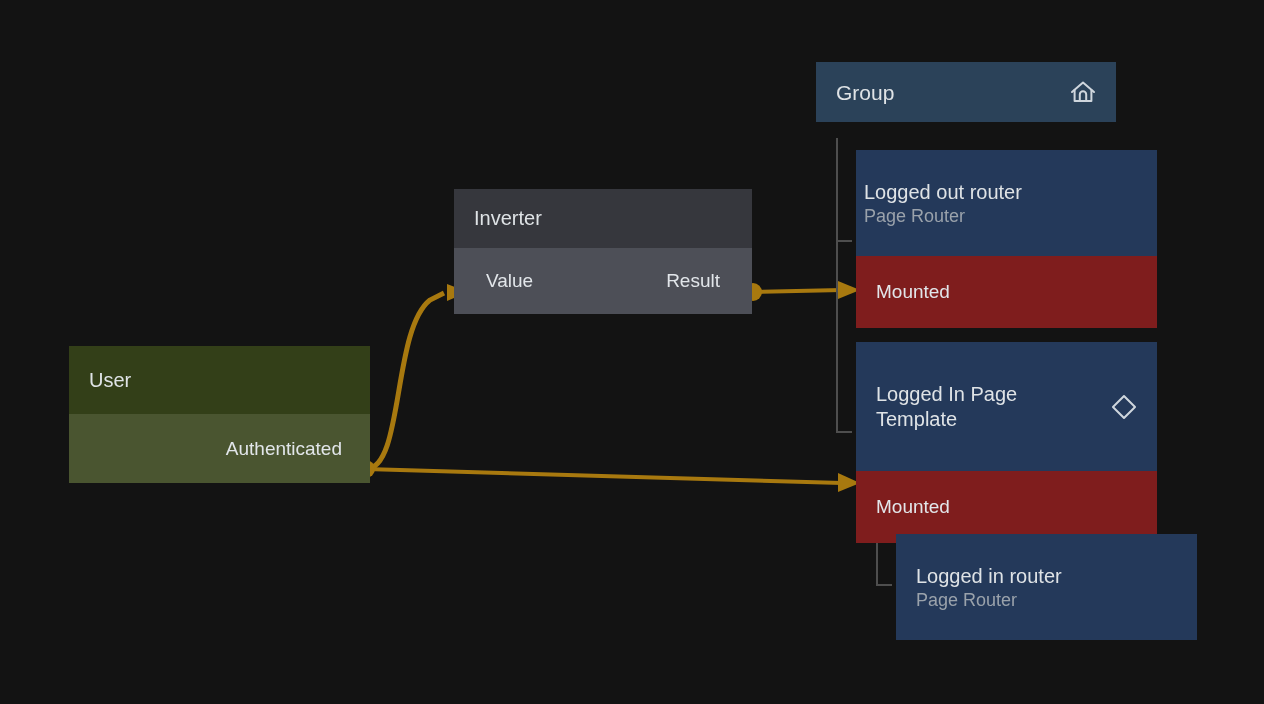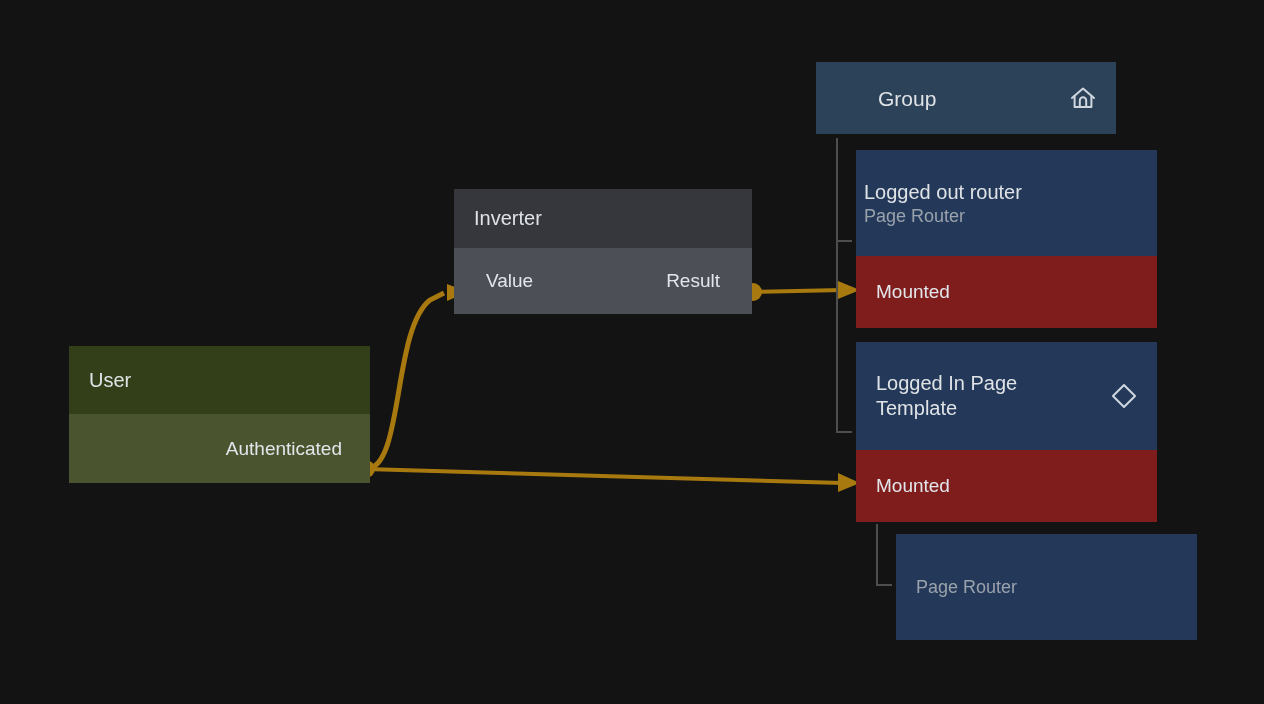--- a/index.html
+++ b/index.html
@@ -79,23 +79,22 @@
   }
   .row-label.right {
     margin-left: auto;
   }
 
   
   .group-node {
     left: 816px;
     top: 62px;
     width: 300px;
-    height: 72px;
+    height: 60px;
     background: #2b4259;
-    padding-left: 42px;
   }
   .group-node .node-header {
     width: 100%;
     height: 100%;
     padding: 0 18px 0 20px;
   }
   .group-node .node-title { font-size: 21px; }
 
   
   .blue-node .node-header { background: #24395a; }
@@ -114,21 +113,21 @@
     height: 72px;
     padding: 0 20px;
   }
 
   .node-logged-in-template {
     left: 856px;
     top: 342px;
     width: 301px;
   }
   .node-logged-in-template .node-header {
-    height: 108px;
+    height: 129px;
     padding: 0 18px 0 20px;
   }
   .node-logged-in-template .node-row {
     height: 72px;
     padding: 0 20px;
   }
 
   .node-logged-in-router {
     left: 896px;
     top: 534px;
@@ -257,20 +256,21 @@
       </span>
     </div>
     <div class="node-row">
       <span class="row-label">Mounted</span>
     </div>
   </div>
 
   <div class="node node-logged-in-router">
     <div class="node-header">
       <div class="node-title-wrap">
+        <span class="node-title">Logged in router</span>
         <span class="node-subtitle">Page Router</span>
       </div>
     </div>
   </div>
 
   <div class="node node-inverter">
     <div class="node-header">
       <div class="node-title-wrap">
         <span class="node-title">Inverter</span>
       </div>

